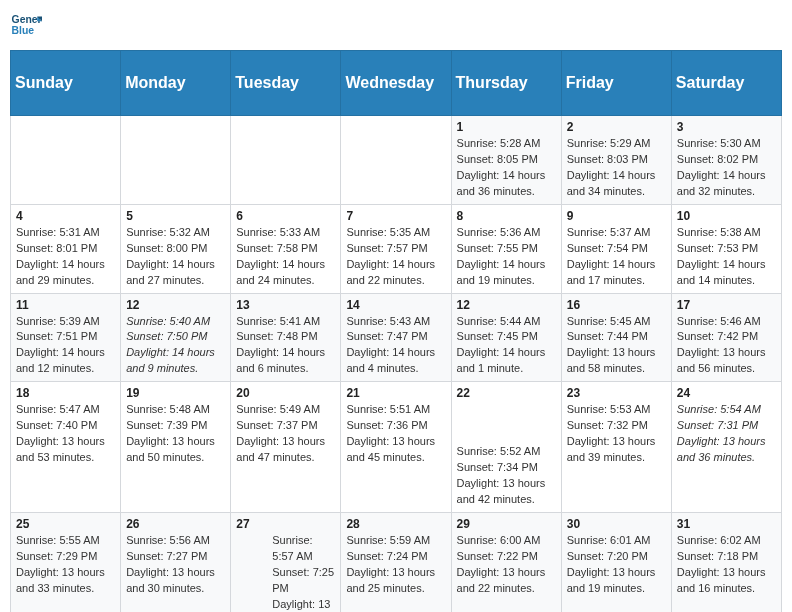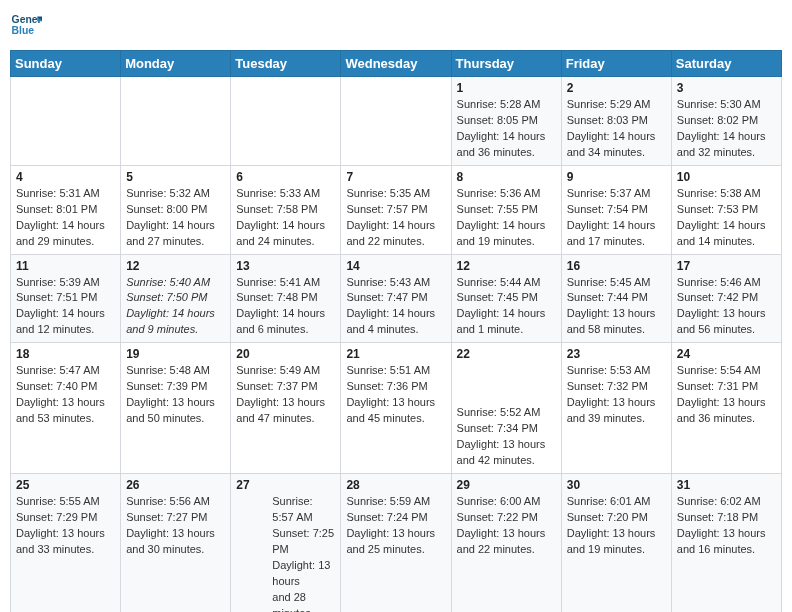--- a/index.html
+++ b/index.html
@@ -47,23 +47,23 @@
       color: #555;
     }
     table {
       width: 100%;
       border-collapse: collapse;
       table-layout: fixed;
     }
     thead th {
       background: #2980b9;
       color: #fff;
-      font-size: 13px;
+      font-size: 16px;
       font-weight: bold;
-      padding: 5px 4px;
+      padding: 23px 4px;
       text-align: left;
       border: 1px solid #2471a3;
     }
     tbody tr {
       height: auto;
     }
     tbody td {
       vertical-align: top;
       font-size: 10px;
       color: #333;
@@ -294,21 +294,21 @@
         </td>
         <td>
           <div class="day-num">23</div>
           <div class="day-detail" style="white-space: pre-line;">Sunrise: 5:53 AM
 Sunset: 7:32 PM
 Daylight: 13 hours
 and 39 minutes.</div>
         </td>
         <td>
           <div class="day-num">24</div>
-          <div class="day-detail" style="white-space: pre-line;">Sunrise: 5:54 AM
+          <div class="day-detail" style="white-space: pre-line; font-style: italic;">Sunrise: 5:54 AM
 Sunset: 7:31 PM
 Daylight: 13 hours
 and 36 minutes.</div>
         </td>
       </tr>
       <tr>
         <td>
           <div class="day-num">25</div>
           <div class="day-detail" style="white-space: pre-line;">Sunrise: 5:55 AM
 Sunset: 7:29 PM

